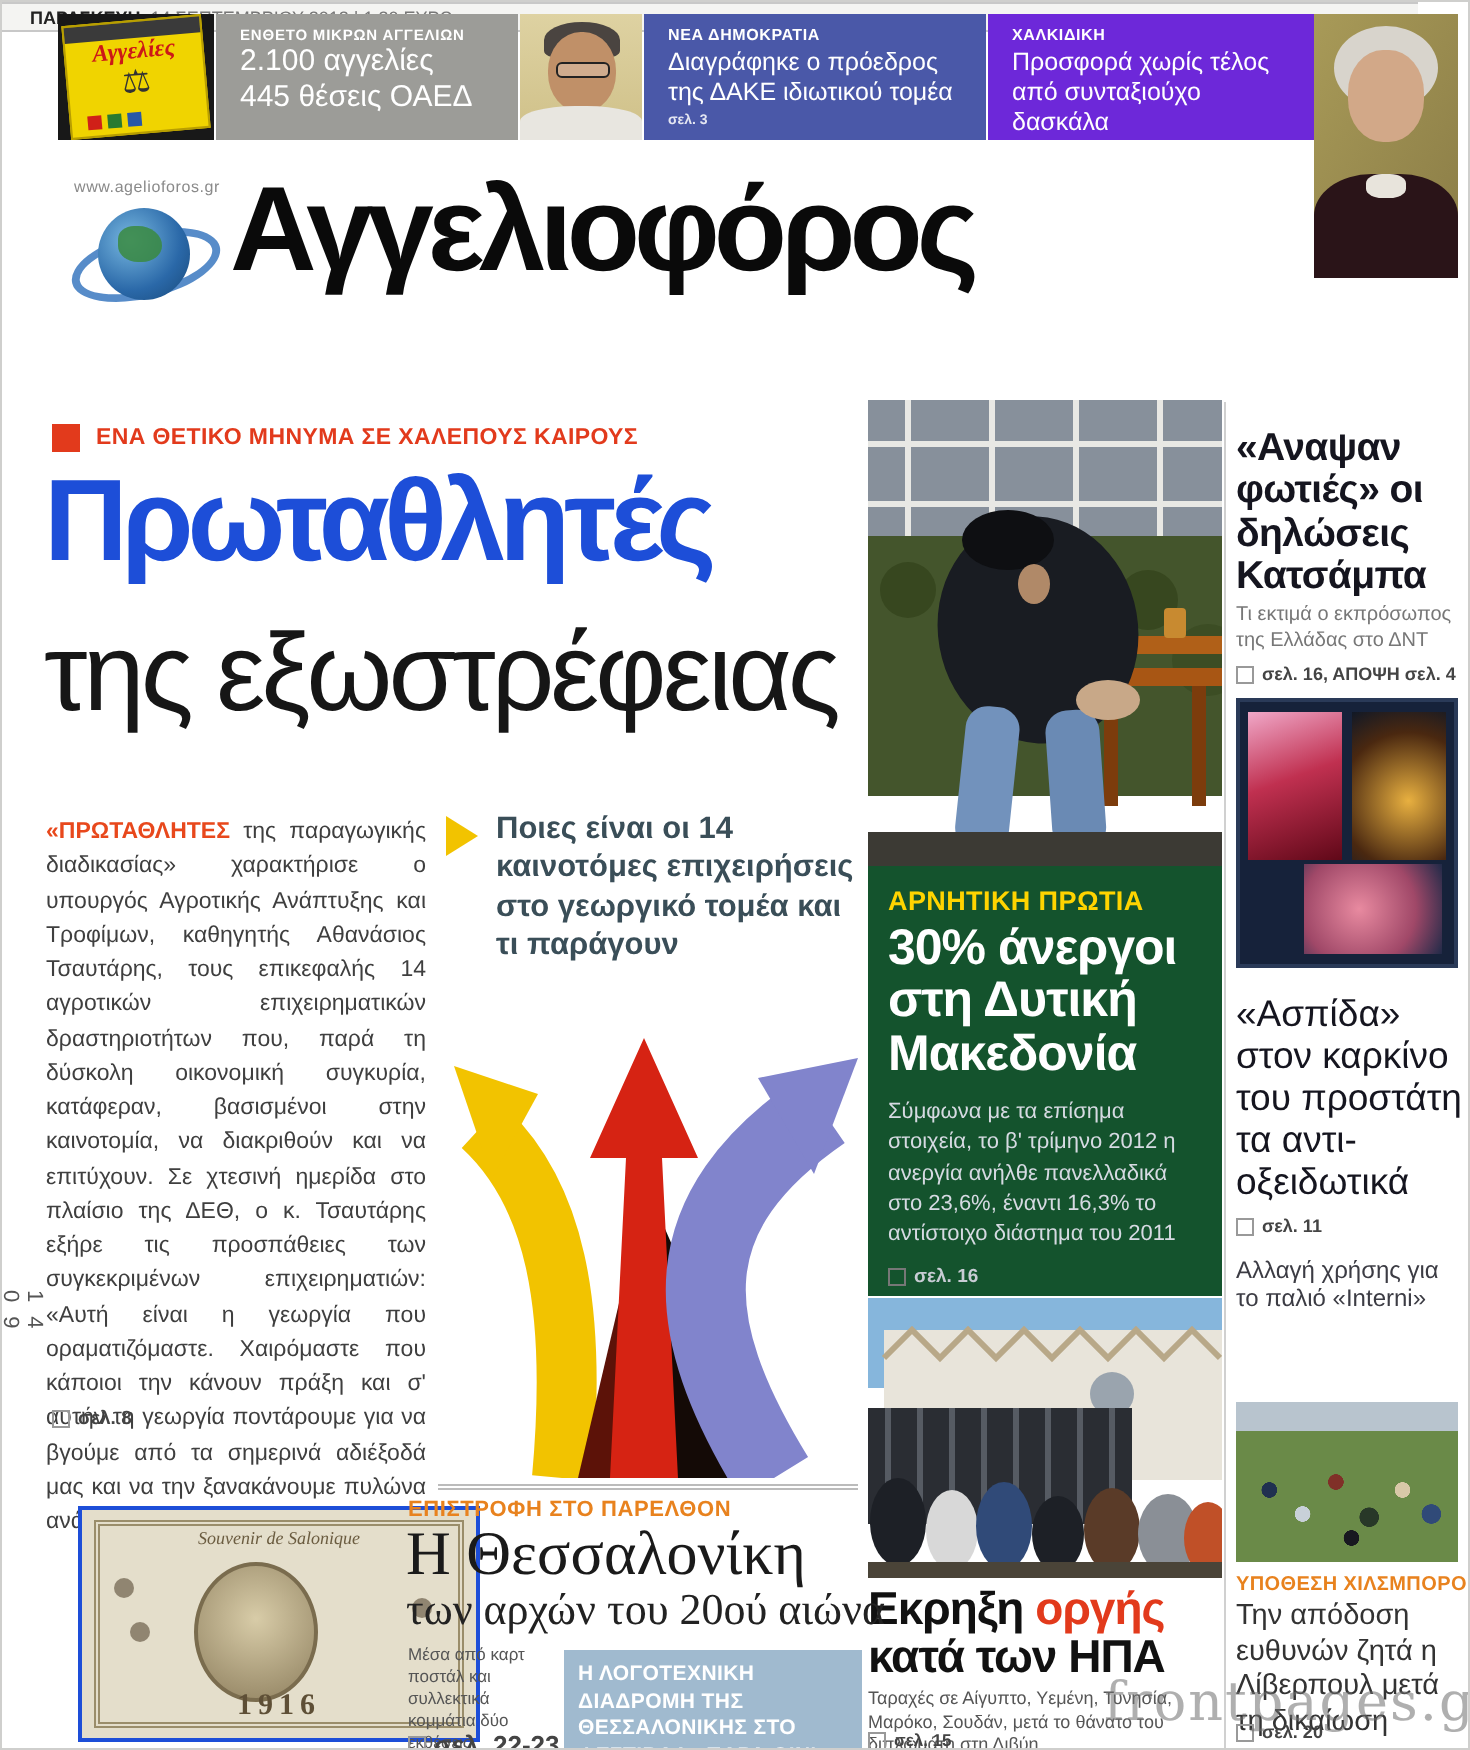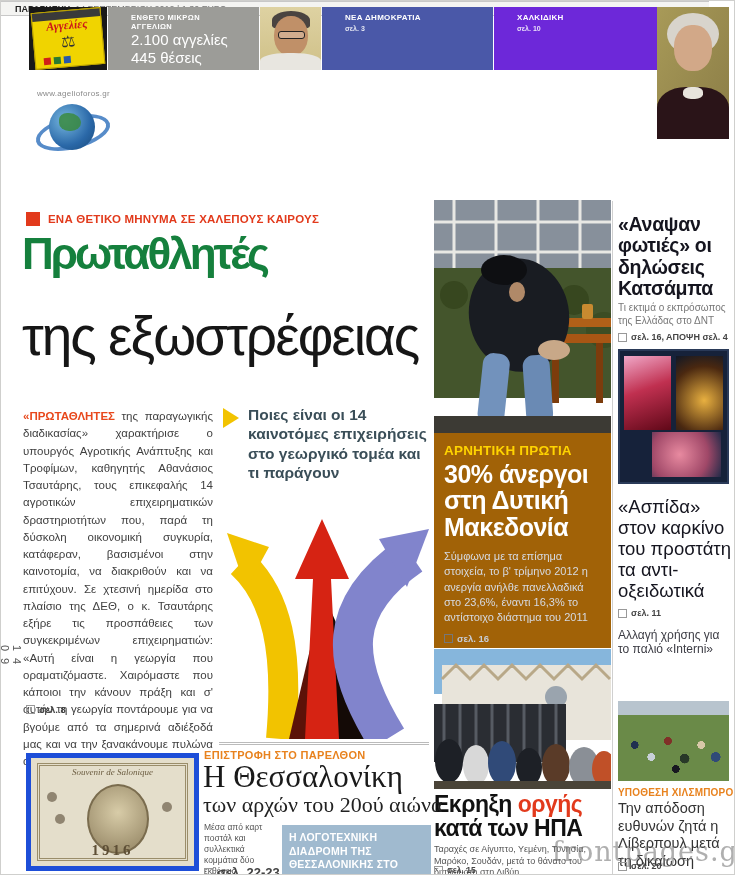--- a/index.html
+++ b/index.html
@@ -1,20 +1,20 @@
 <!DOCTYPE html>
 <html><head>
 <meta charset="utf-8">
 <style>
   html,body{margin:0;padding:0;background:#e9e9e7;}
   #page{position:relative;width:735px;height:875px;background:#ffffff;margin:0 auto;
         font-family:"Liberation Sans",sans-serif;overflow:hidden;border:1px solid #cfcfcd;box-sizing:border-box;}
   .abs{position:absolute;}
   
-  .strip-box{position:absolute;top:6px;height:63px;box-sizing:border-box;color:#fff;padding:6px 23px;}
+  .strip-box{position:absolute;top:6px;height:63px;box-sizing:border-box;color:#fff;padding:6px 12px;}
   .mag{left:28px;width:78px;background:#181818;overflow:hidden;padding:0;}
   .mag-cover{position:absolute;left:4px;top:3px;right:4px;bottom:3px;background:#f0d400;transform:rotate(-5deg);border:1px solid #b89e00;}
   .mag-banner{height:8px;background:#3a3a3a;}
   .mag-title{font-family:"Liberation Serif",serif;font-style:italic;font-weight:bold;font-size:12px;color:#cc1818;text-align:center;line-height:1.1;}
   .mag-scales{font-size:16px;text-align:center;line-height:1.2;color:#333;}
   .mag-sq{position:absolute;bottom:3px;left:8px;display:flex;gap:3px;}
   .mag-sq i{width:7px;height:7px;display:block;}
   .classifieds{left:107px;width:151px;background:#9c9c98;}
   .cl-kicker{font-size:7.5px;font-weight:bold;letter-spacing:.4px;}
   .cl-line{font-size:15px;font-weight:500;line-height:1.2;}
@@ -45,47 +45,47 @@
   .datebar b{color:#222;}
   
   .pgref{display:flex;align-items:center;gap:4px;font-size:9.5px;font-weight:bold;color:#444;}
   .pgref .box{width:7px;height:7px;border:1px solid #999;flex:0 0 auto;}
   .pgref.dark{color:#c8ccd4;}
   .pgref.dark .box{border-color:#777;}
   
   .lead-kicker{left:25px;top:211px;display:flex;align-items:center;gap:8px;}
   .lead-kicker .sq{width:14px;height:14px;background:#e23a1c;}
   .lead-kicker span{font-size:11.5px;font-weight:800;color:#e23a1c;letter-spacing:.2px;}
-  .lead-h1{left:21px;top:231px;font-size:44px;font-weight:800;letter-spacing:-3px;color:#15803d;line-height:1;}
+  .lead-h1{left:21px;top:231px;font-size:58px;font-weight:800;letter-spacing:-3px;color:#1d4ed8;line-height:1;}
   .lead-h2{left:21px;top:308px;font-size:55px;font-weight:500;letter-spacing:-2px;color:#161616;line-height:1;}
   .lead-body{left:22px;top:407px;width:190px;font-size:11.5px;color:#3f3f3f;text-align:justify;line-height:1.5;}
   .lead-word{color:#e8481c;font-weight:bold;}
   .lead-ref{left:25px;top:703px;}
   .deck{left:222px;top:404px;width:206px;display:flex;gap:9px;}
   .deck .tri{width:0;height:0;border-left:16px solid #f2c300;border-top:10px solid transparent;border-bottom:10px solid transparent;margin-top:3px;flex:0 0 auto;}
   .deck span{font-size:15.5px;font-weight:800;color:#3a4e58;line-height:1.25;}
   .arrows{left:218px;top:500px;width:210px;height:241px;border-bottom:3px double #bbb;}
   
-  .postcard{left:25px;top:752px;width:173px;height:118px;background:#e4decb;border:5px solid #1d4ed8;box-sizing:border-box;}
+  .postcard{left:38px;top:752px;width:201px;height:118px;background:#e4decb;border:2px solid #1d4ed8;box-sizing:border-box;}
   .pc-frame{position:absolute;left:6px;top:5px;right:6px;bottom:5px;border:3px double #9a8d6a;}
   .pc-title{position:absolute;left:0;right:0;top:9px;text-align:center;font-family:"Liberation Serif",serif;font-style:italic;font-size:9px;color:#6b5c40;}
   .pc-oval{position:absolute;left:56px;top:26px;width:58px;height:66px;border-radius:50%;border:2px solid #7a6c4e;
            background:radial-gradient(circle at 50% 40%,#d8cca8,#8e7f5e);}
   .pc-year{position:absolute;left:0;right:0;bottom:7px;text-align:center;font-family:"Liberation Serif",serif;font-weight:bold;font-size:15px;letter-spacing:3px;color:#5e4f36;}
   .pc-flower{position:absolute;width:10px;height:10px;border-radius:50%;background:#4a3c28;opacity:.55;}
   .retro-kicker{left:203px;top:748px;font-size:11px;font-weight:800;color:#e8821e;letter-spacing:.3px;}
   .retro-h1{left:202px;top:760px;font-family:"Liberation Serif",serif;font-size:31px;color:#1a1a1a;line-height:1;}
   .retro-h2{left:202px;top:793px;font-family:"Liberation Serif",serif;font-size:22px;color:#222;line-height:1;}
   .retro-body{left:203px;top:821px;width:75px;font-size:8.5px;color:#555;line-height:1.3;}
   .retro-ref{left:203px;top:864px;font-size:13px;}
   .festival{left:281px;top:824px;width:149px;height:51px;background:#a0bacf;color:#fff;font-size:10.5px;font-weight:800;
             line-height:1.3;letter-spacing:.2px;padding:6px 7px;box-sizing:border-box;}
   
   .photo-bench{left:433px;top:199px;width:177px;height:233px;overflow:hidden;}
-  .panel{left:433px;top:432px;width:177px;height:215px;background:#a16207;padding:10px;box-sizing:border-box;}
+  .panel{left:433px;top:432px;width:177px;height:215px;background:#14532d;padding:10px;box-sizing:border-box;}
   .panel-kicker{font-size:13.5px;font-weight:800;color:#ffd400;letter-spacing:.2px;}
   .panel-h{font-size:25px;font-weight:800;color:#fff;line-height:1.05;letter-spacing:-.5px;margin-top:3px;}
   .panel-body{font-size:11px;color:#d6dae2;line-height:1.4;margin-top:9px;}
   .panel-ref{margin-top:7px;}
   .photo-consulate{left:433px;top:648px;width:177px;height:140px;overflow:hidden;}
   .usa-h{left:433px;top:792px;width:182px;font-size:23px;font-weight:800;line-height:1.04;letter-spacing:-.5px;color:#111;}
   .usa-red{color:#e23a1c;}
   .usa-body{left:433px;top:843px;width:178px;font-size:9px;color:#555;line-height:1.3;}
   .usa-ref{left:433px;top:864px;font-size:8.5px;}
   
@@ -144,41 +144,44 @@
 
   <div class="strip-box photo-ndman">
     <div class="nd-hair"></div>
     <div class="nd-head"></div>
     <div class="nd-glasses"></div>
     <div class="nd-shirt"></div>
   </div>
 
   <div class="strip-box ndbox">
     <div class="sb-kicker">ΝΕΑ ΔΗΜΟΚΡΑΤΙΑ</div>
+    <div class="sb-head">Διαγράφηκε ο πρόεδρος της ΔΑΚΕ ιδιωτικού τομέα</div>
     <div class="sb-ref">σελ. 3</div>
   </div>
 
   <div class="strip-box olivebox">
     <div class="sb-kicker">ΧΑΛΚΙΔΙΚΗ</div>
+    <div class="sb-head">Προσφορά χωρίς τέλος από συνταξιούχο δασκάλα</div>
     <div class="sb-ref">σελ. 10</div>
   </div>
 
   <div class="photo-woman">
     <div class="wm-hair"></div>
     <div class="wm-face"></div>
     <div class="wm-body"></div>
     <div class="wm-collar"></div>
   </div>
 
   <div class="abs mast-url">www.agelioforos.gr</div>
   <div class="abs globe">
     <div class="globe-ring"></div>
     <div class="globe-ball"></div>
     <div class="globe-land"></div>
   </div>
+  <div class="abs mast-title">Αγγελιοφόρος</div>
 
   <div class="datebar">
     <b>ΠΑΡΑΣΚΕΥΗ</b>
     <span>14 ΣΕΠΤΕΜΒΡΙΟΥ 2012 | 1,30 ΕΥΡΩ</span>
   </div>
 
   <div class="abs edge-code">14 09</div>
 
   <div class="abs lead-kicker">
     <div class="sq"></div>

